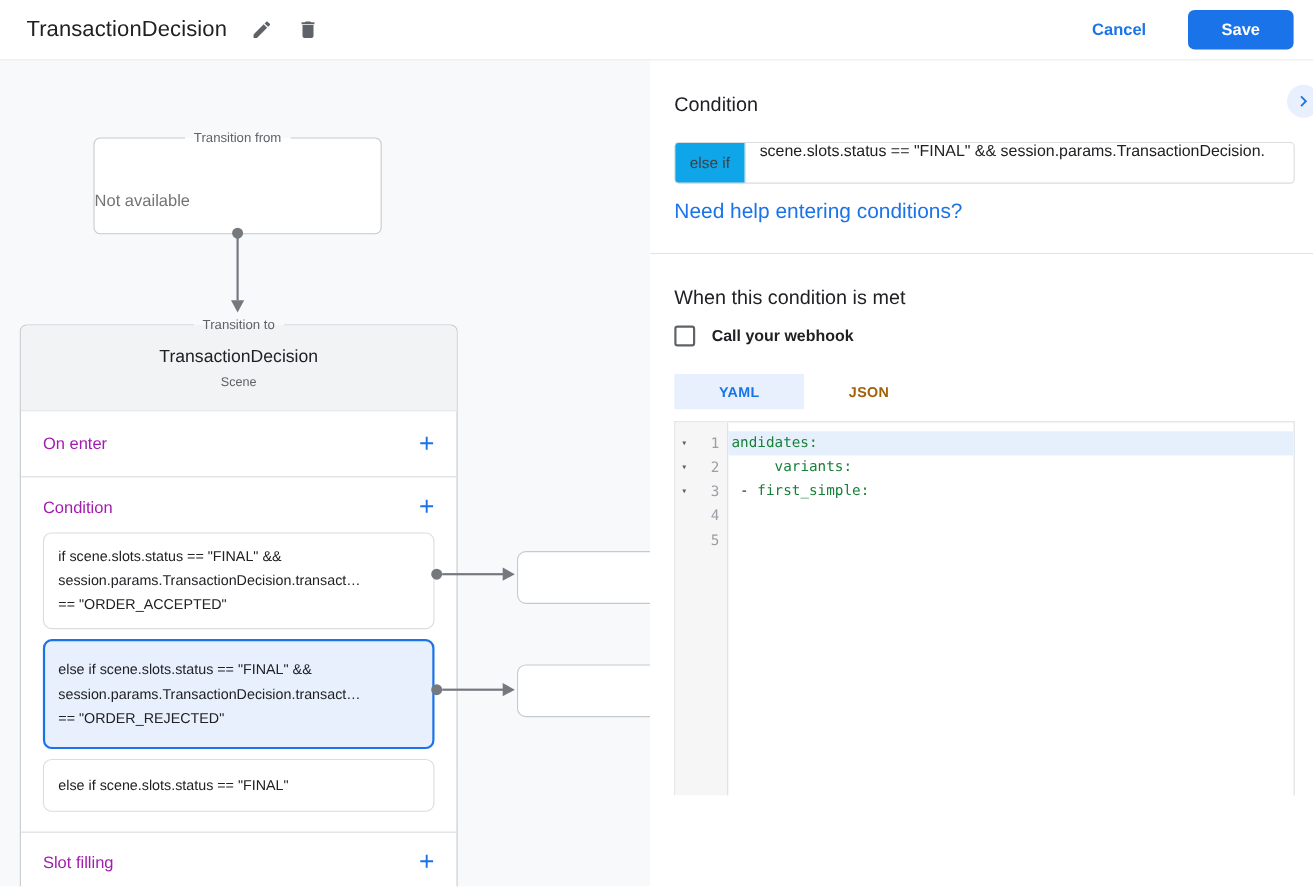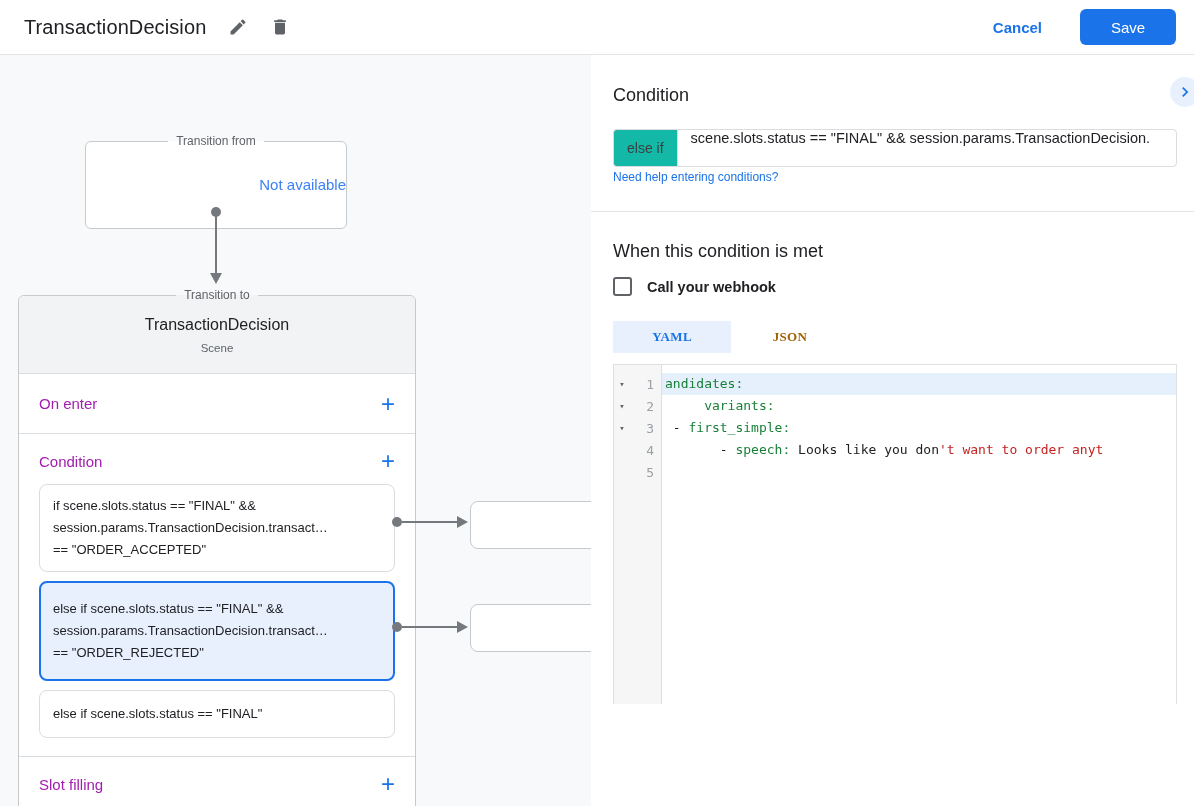--- a/index.html
+++ b/index.html
@@ -7,36 +7,36 @@
     font-family:"Liberation Sans","DejaVu Sans",sans-serif; color:#202124; }
 
   
   .topbar { height:55px; background:#fff; border-bottom:1px solid #e3e4e6;
     display:flex; align-items:center; padding:0 18px 0 24px; }
   .page-title { font-size:20px; color:#202124; letter-spacing:.1px; }
   .title-icon { width:20px; height:20px; margin-left:22px; cursor:pointer; display:inline-flex; }
   .title-icon svg { width:20px; height:20px; fill:#5f6368; }
   .topbar-spacer { flex:1; }
   .cancel-btn { color:#1a73e8; font-size:15px; font-weight:700; margin-right:38px; cursor:pointer; }
-  .save-btn { background:#1a73e8; color:#fff; font-size:15px; font-weight:400;
+  .save-btn { background:#1a73e8; color:#fff; font-size:15px; font-weight:700;
     border:none; border-radius:6px; width:96px; height:36px; cursor:pointer; }
 
   
   .main { display:flex; height:751px; }
   .canvas { position:relative; width:591px; background:#f8f9fa; overflow:hidden; flex:none; }
   .panel { position:relative; flex:1; background:#fff; overflow:hidden; }
 
   
   .tf-box { position:absolute; left:85px; top:70px; width:262px; height:88px;
-    background:#fff; border:1px solid #c6cacd; border-radius:6px;margin-top:16px; }
+    background:#fff; border:1px solid #c6cacd; border-radius:6px; }
   .fieldset-legend { position:absolute; top:-8px; left:50%; transform:translateX(-50%);
     font-size:12px; color:#5f6368; padding:0 8px; white-space:nowrap; }
   .tf-legend-bg { background:linear-gradient(to bottom,#f8f9fa 0 50%,#ffffff 50% 100%); }
   .tt-legend-bg { background:linear-gradient(to bottom,#f8f9fa 0 50%,#f1f3f4 50% 100%); }
-  .tf-value { position:absolute; left:0; right:0; top:34px; text-align:right; font-size:15px; color:#3b82f6; }
+  .tf-value { position:absolute; left:0; right:0; top:48px; text-align:left; font-size:15px; color:#737373; }
 
   .conn-dot { position:absolute; width:10px; height:10px; border-radius:50%; background:#75797e; z-index:5; }
   .conn-vline { position:absolute; width:2px; background:#75797e; }
   .conn-hline { position:absolute; height:2px; background:#75797e; }
   .arrow-down { position:absolute; width:0; height:0;
     border-left:6px solid transparent; border-right:6px solid transparent; border-top:11px solid #75797e; }
   .arrow-right { position:absolute; width:0; height:0;
     border-top:6px solid transparent; border-bottom:6px solid transparent; border-left:11px solid #75797e; }
 
   .target-box { position:absolute; width:136px; height:48px; background:#fff;
@@ -65,44 +65,44 @@
   .cond-card.single { padding:12px 13px; margin-bottom:0; }
 
   
   .p-pad { padding-left:22px; padding-right:17px; }
   .p-heading { font-size:18px; font-weight:400; color:#202124; }
   .sec-condition { position:relative; padding-top:30px; }
   .expand-btn { position:absolute; top:22px; right:-6px; width:30px; height:30px; border-radius:50%;
     background:#e8f0fe; border:none; cursor:pointer; display:flex; align-items:center; justify-content:center; }
   .expand-btn svg { width:20px; height:20px; fill:#1a73e8; }
   .cond-input-row { display:flex; margin-top:23px; height:38px; }
-  .cond-prefix { background:#14b8a6; border:1px solid #dadce0; border-right:none;
+  .cond-prefix { background:#0ea5e9; border:1px solid #dadce0; border-right:none;
     border-radius:4px 0 0 4px; display:flex; align-items:center; padding:0 13px;
     font-size:14px; color:#3c4043; flex:none;text-align:center; }
   .cond-input { flex:1; border:1px solid #dadce0; border-radius:0 4px 4px 0; background:#fff;
     font-size:14.5px; color:#202124; padding:0 13px; font-family:inherit;
     white-space:nowrap; overflow:hidden; min-width:0; outline:none; }
-  .help-link { display:inline-block; margin-top:0; font-size:12px; color:#1a73e8;
+  .help-link { display:inline-block; margin-top:15px; font-size:19px; color:#1a73e8;
     text-decoration:none; cursor:pointer; }
   .p-divider { border-top:1px solid #e3e4e6; margin-top:26px; }
 
   .sec-met { padding-top:29px; }
   .check-row { display:flex; align-items:center; margin-top:15px; }
   .checkbox { width:19px; height:19px; border:2px solid #5f6368; border-radius:3px;
     background:#fff; cursor:pointer; flex:none; }
   .checkbox.checked { background:#1a73e8; border-color:#1a73e8;
     display:flex; align-items:center; justify-content:center; }
   .checkbox.checked svg { width:15px; height:15px; fill:#fff; }
   .check-label { font-size:14.5px; font-weight:700; color:#202124; margin-left:15px; }
   .lang-badge { margin-left:18px; background:#f2e7fe; color:#8430ce; font-size:11px;
     font-weight:700; letter-spacing:.6px; padding:4px 9px; border-radius:2px; }
   .helper-text { margin-top:18px; font-size:13.5px; line-height:17px; color:#202124; max-width:575px; }
   .helper-link { color:#1a73e8; cursor:pointer; text-decoration:none; }
 
-  .tabs { display:flex; margin-top:25px;font-family:Liberation Serif, serif; }
+  .tabs { display:flex; margin-top:25px; }
   .tab { width:118px; height:32px; display:flex; align-items:center; justify-content:center;
     font-size:13px; font-weight:700; letter-spacing:.3px; color:#a16207; cursor:pointer; }
   .tab.active { background:#e8f0fe; color:#1a73e8; }
 
   
   .editor { margin-top:11px; height:340px; border:1px solid #dcdfe3; border-bottom:none;
     display:flex; background:#fff; font-family:"DejaVu Sans Mono","Liberation Mono",monospace; }
   .gutter { width:48px; background:#f6f6f6; border-right:1px solid #e0e0e0;
     flex:none; padding-top:8px; }
   .gutter-row { height:22px; display:flex; align-items:center; }
@@ -248,19 +248,18 @@
             </div>
             <div class="gutter-row">
               <span class="fold"></span>
               <span class="lnum">5</span>
             </div>
           </div>
         <div class="code-area">
             <div class="code-row hl"><span class="tok-green">andidates:</span></div>
             <div class="code-row"><span class="tok-plain">     </span><span class="tok-green">variants:</span></div>
             <div class="code-row"><span class="tok-plain"> - </span><span class="tok-green">first_simple:</span></div>
-            <div class="code-row"><span class="tok-plain">       - </span><span class="tok-green">speech:</span><span class="tok-plain"> Looks like you don</span><span class="tok-red">'t want to order anyt</span></div>
             <div class="code-row"></div>
           </div>
       </div>
     </div>
   </div>
 </div>
 
 </body></html>

